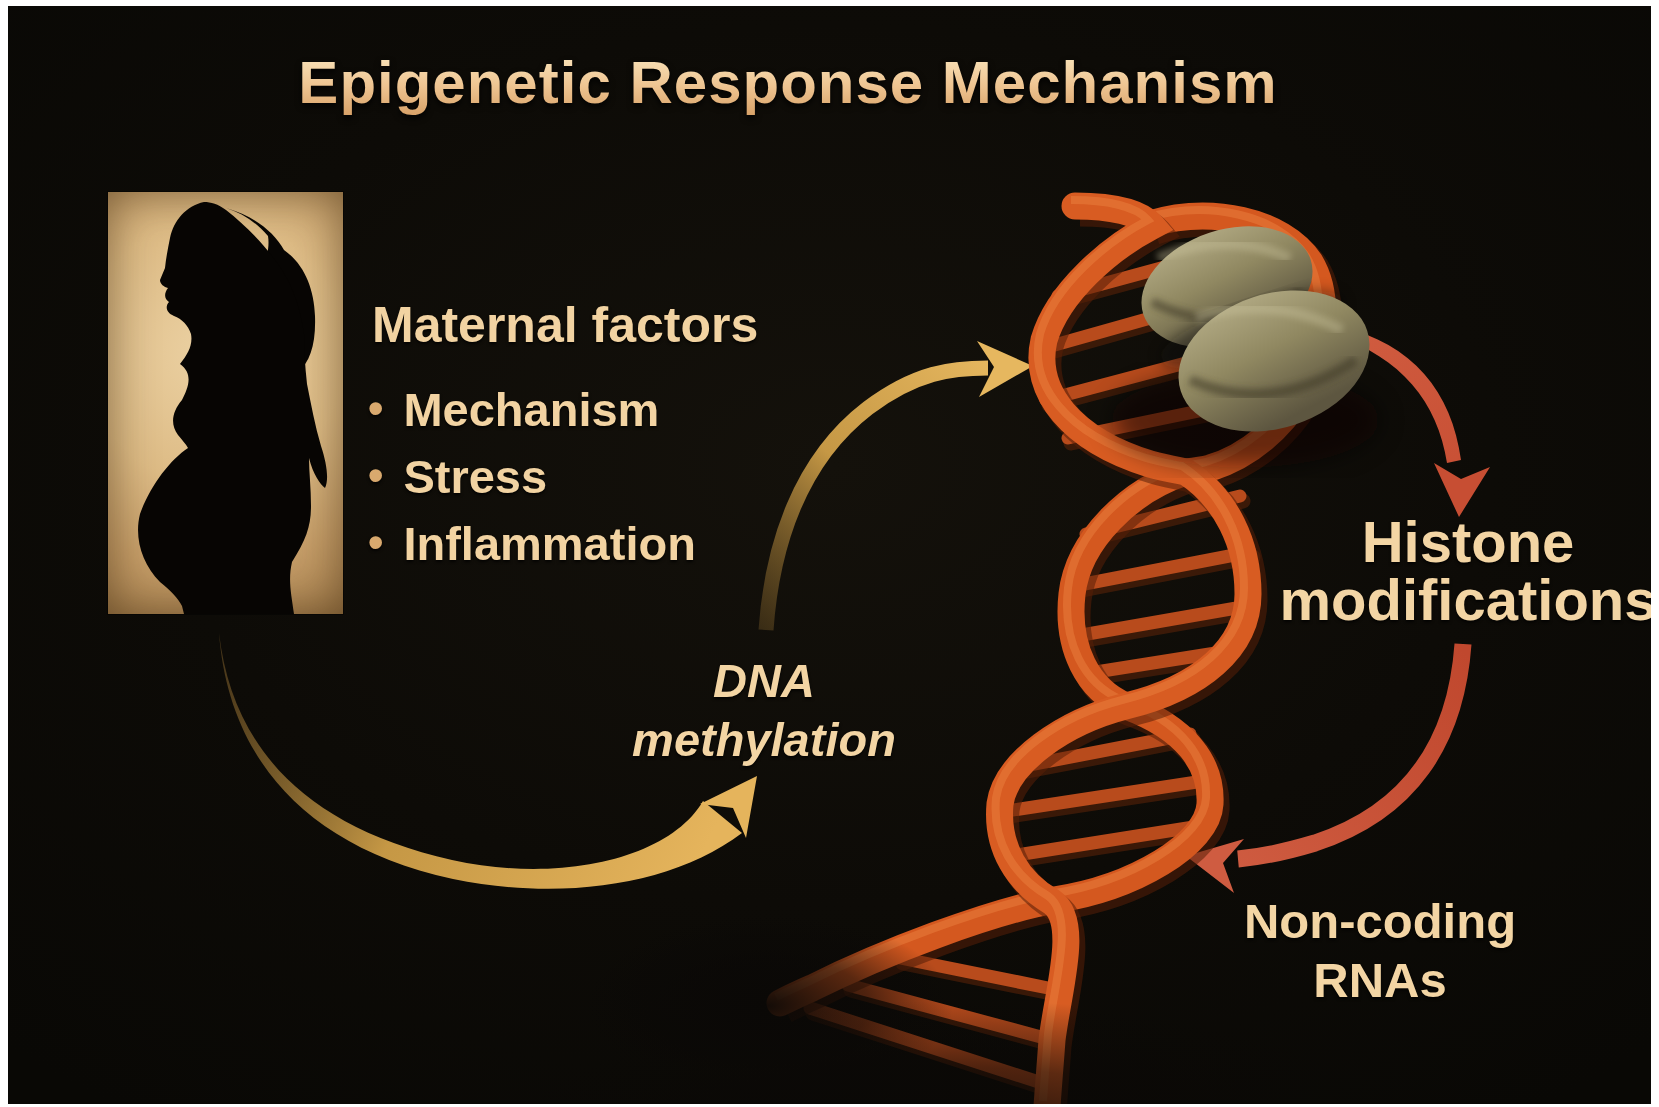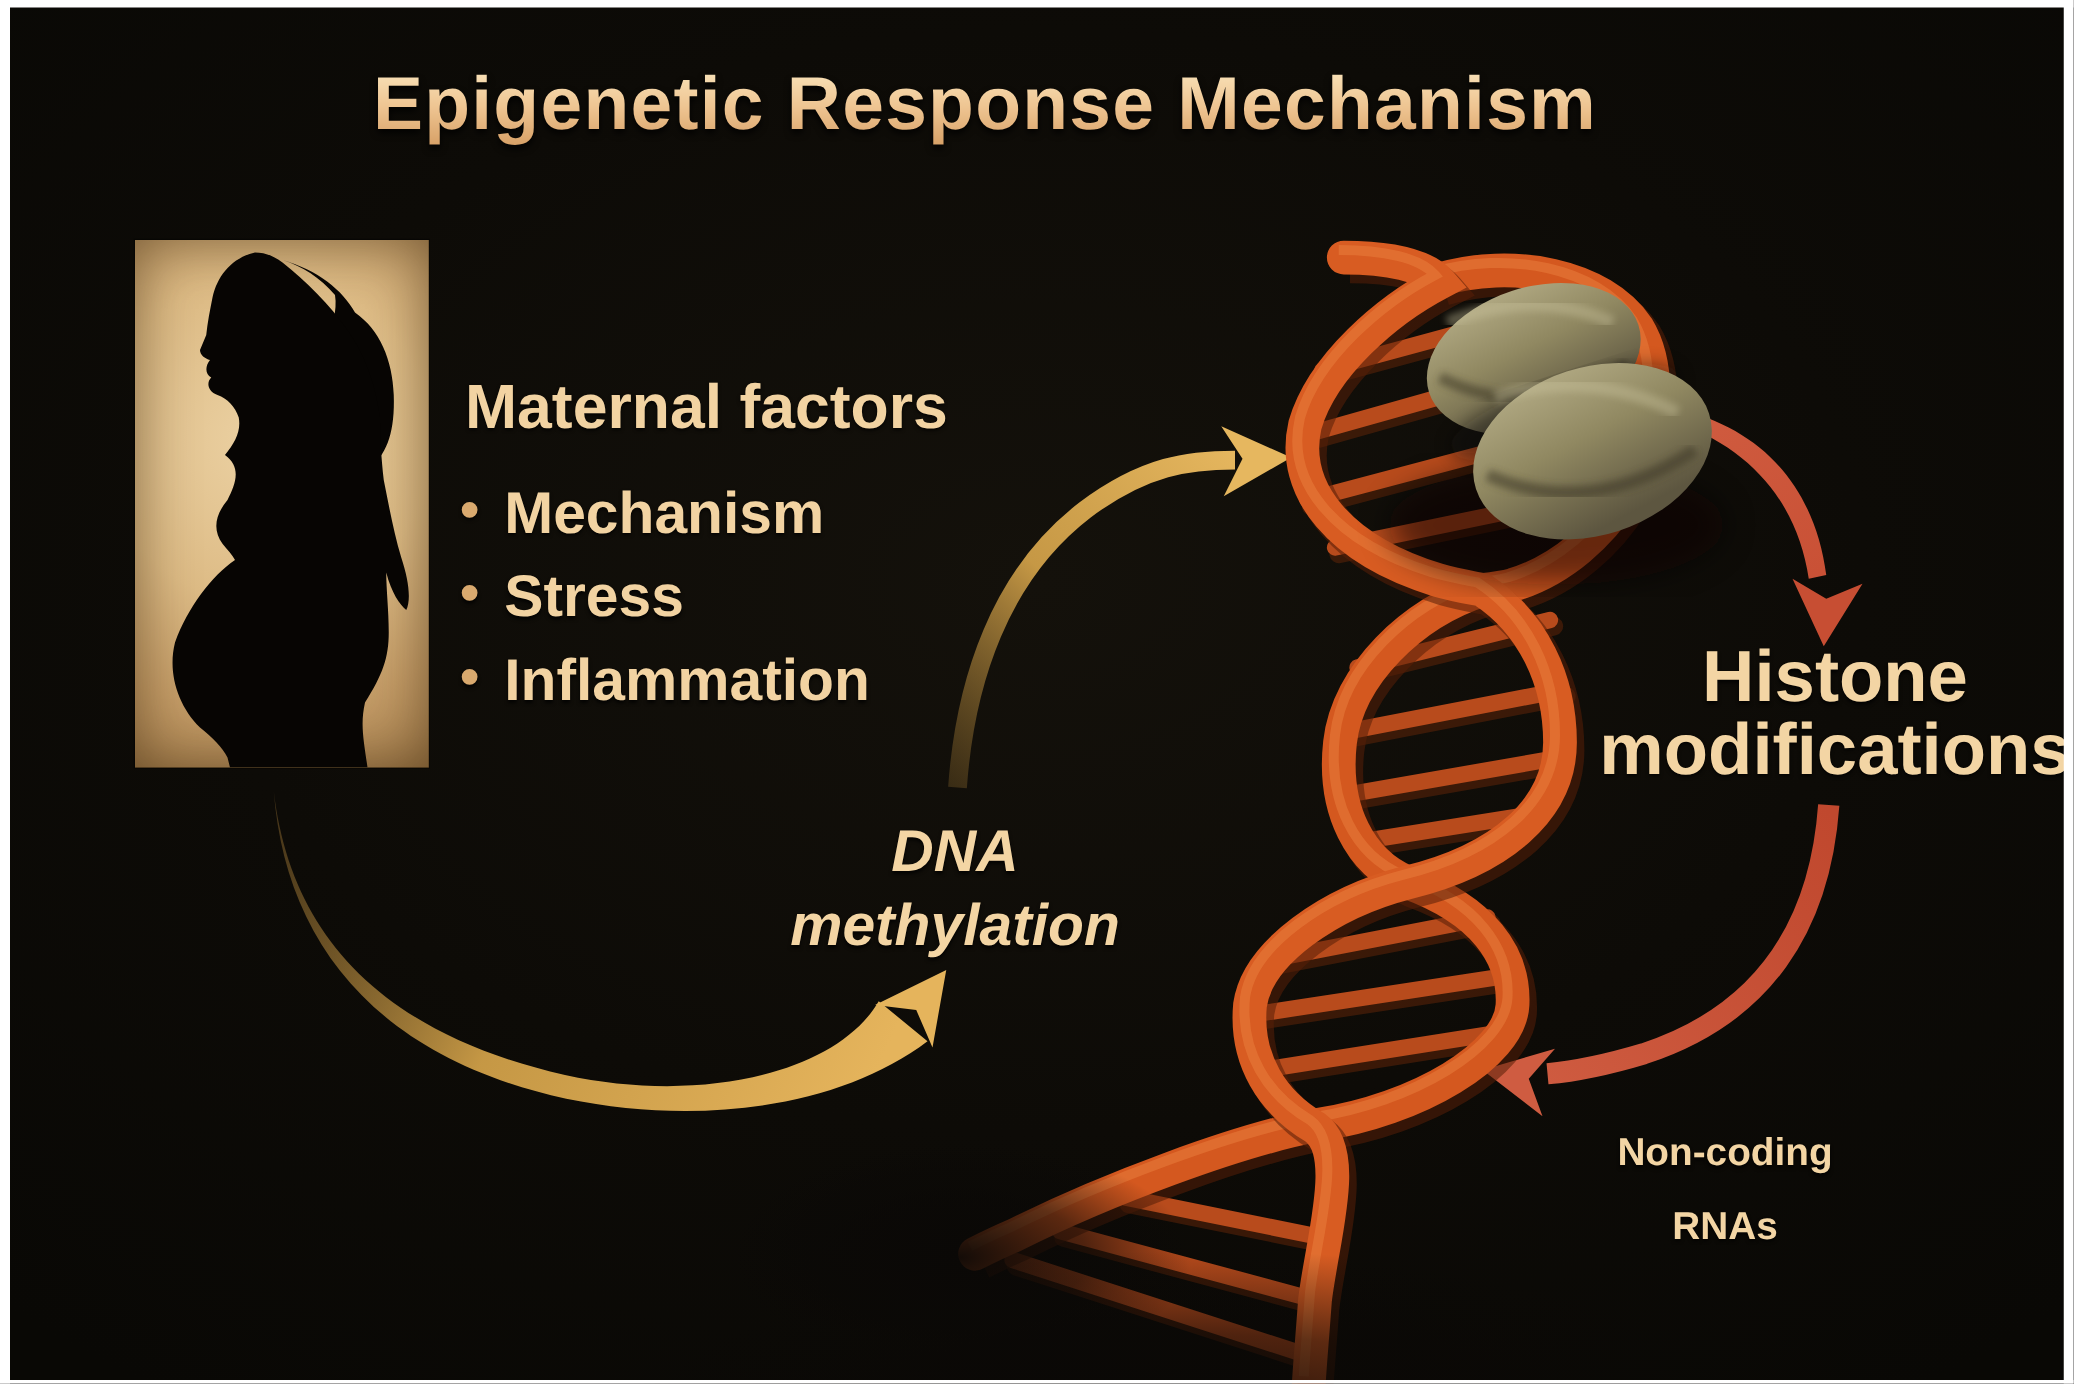--- a/index.html
+++ b/index.html
@@ -46,21 +46,21 @@
     transform:translateY(-2px);
   }
   .float-label{
     position:absolute;z-index:10;color:#f3d5a4;text-align:center;
     font-weight:600;white-space:pre-line;
     text-shadow:0 2px 3px rgba(0,0,0,0.75);
     transform:translateX(-50%);
   }
   .lbl-dna{left:764px;top:651px;font-size:47px;line-height:59px;font-style:italic;}
   .lbl-histone{left:1468px;top:513px;font-size:58px;line-height:58px;}
-  .lbl-ncrna{left:1380px;top:892px;font-size:31px;line-height:59px;}
+  .lbl-ncrna{left:1380px;top:892px;font-size:49px;line-height:59px;}
 
   .portrait{
     position:absolute;left:108px;top:192px;width:235px;height:422px;z-index:8;
     background:radial-gradient(circle at 45% 38%, #ecd2a4 0%, #ddbb85 45%, #c49c67 75%, #a8814f 100%);
     box-shadow:inset 0 0 46px rgba(55,35,10,0.55), 0 0 0 1px rgba(0,0,0,0.4);
   }
   .portrait svg{position:absolute;left:0;top:0;}
 </style>
 </head>
 <body>

